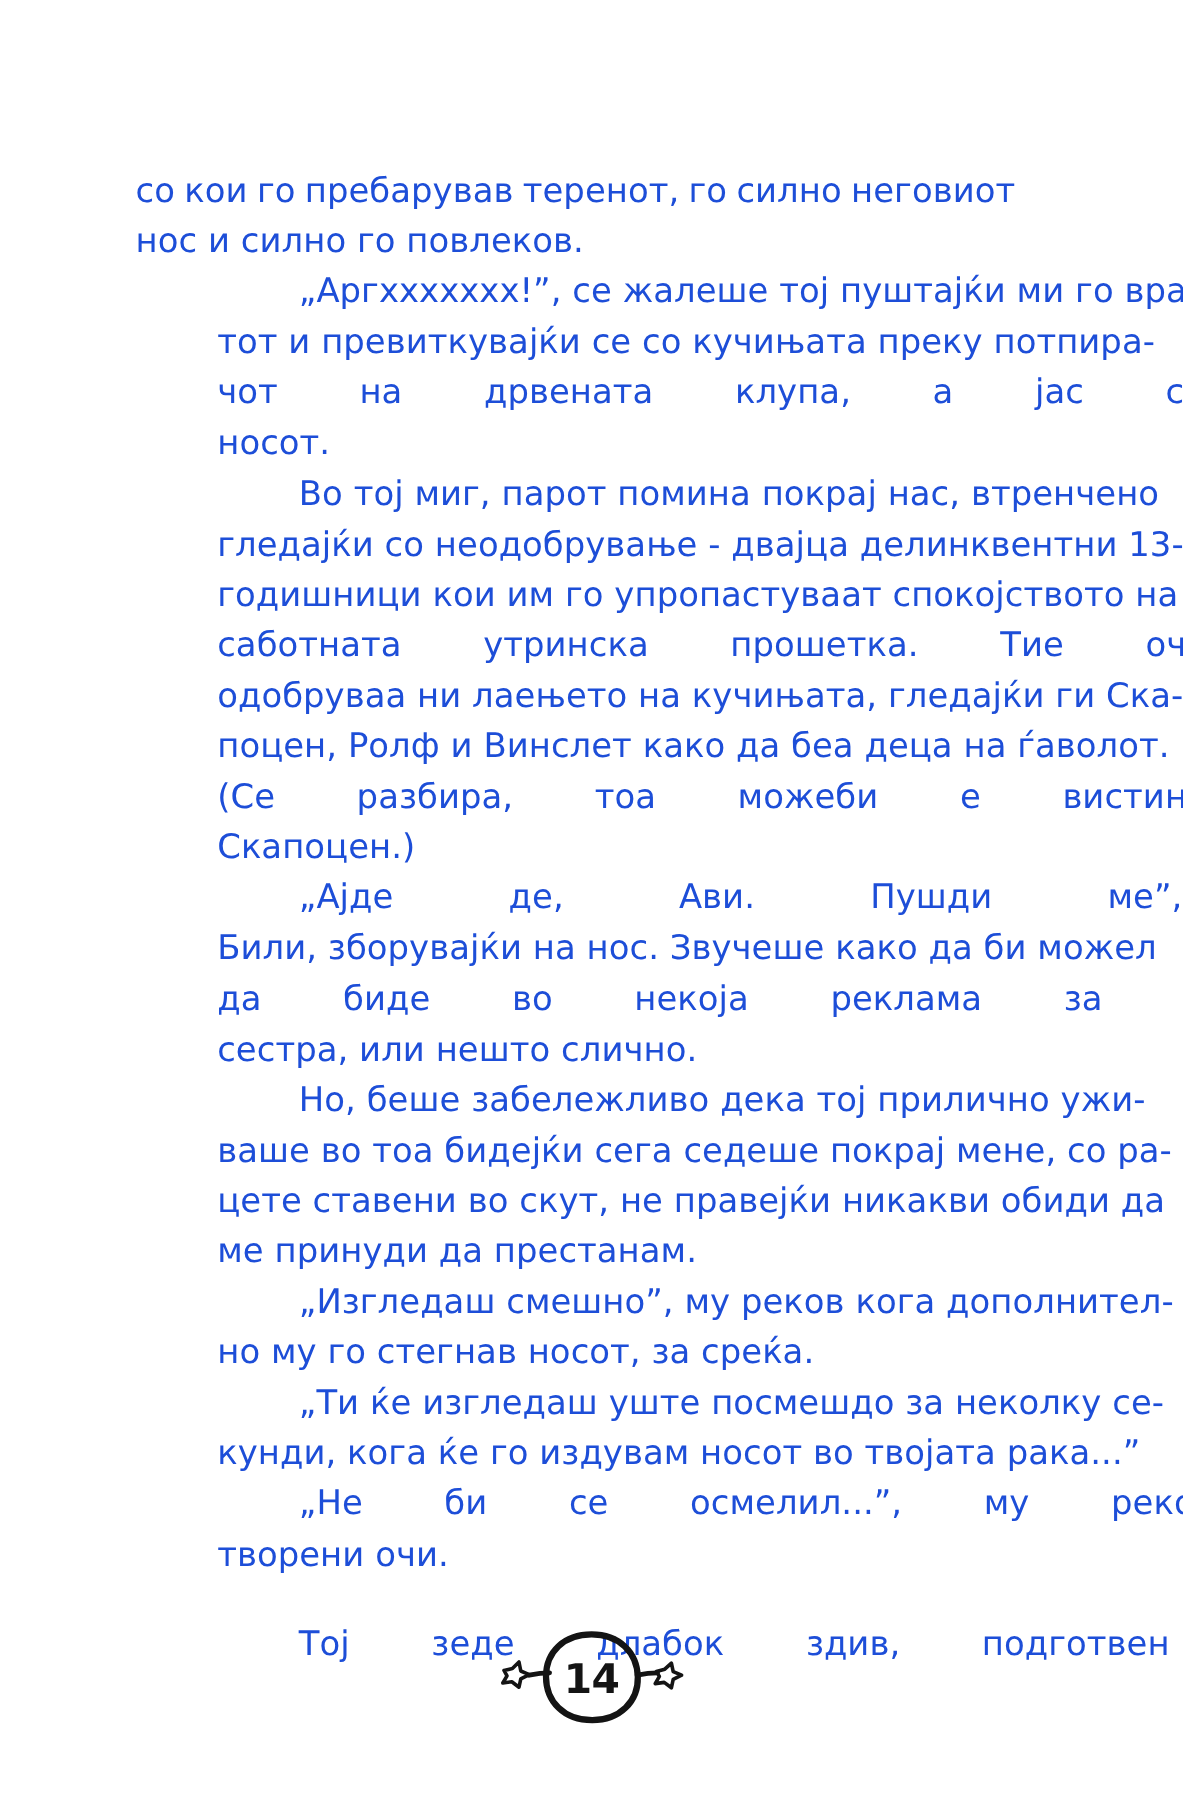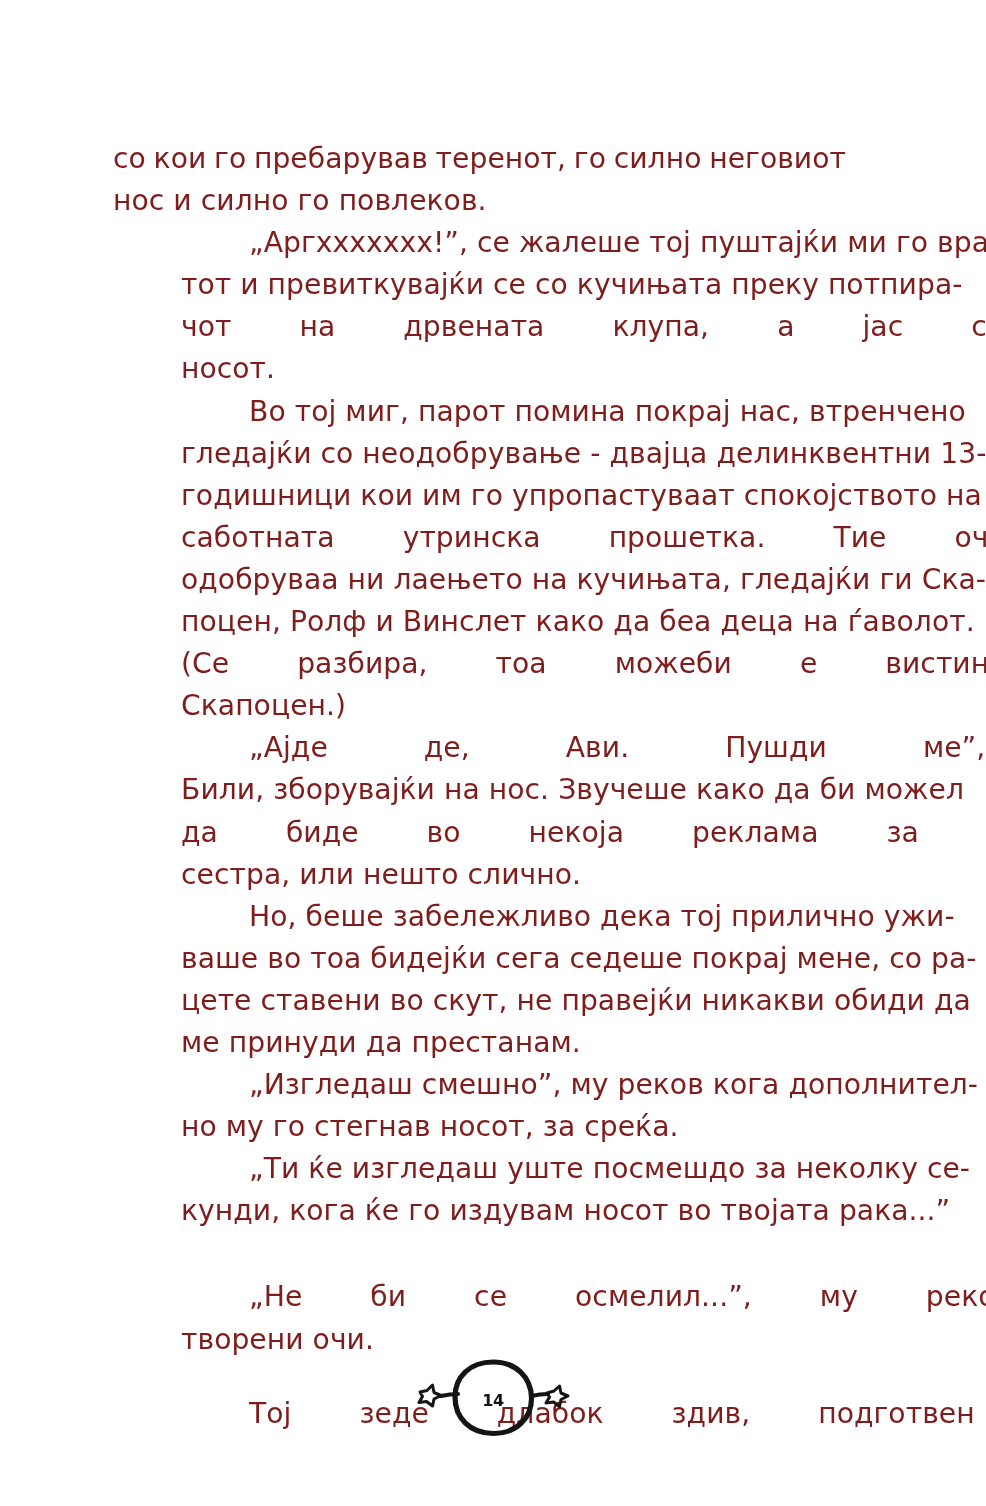--- a/index.html
+++ b/index.html
@@ -27,21 +27,21 @@
     position: absolute;
     left: 113px;
     top: 138px;
     width: 733px;
   }
 
   .para {
     margin: 0;
     font-size: 28.2px;
     line-height: 42.1px;
-    color: #7f1d1d;
+    color: #1d4ed8;
     text-align: justify;
     text-align-last: left;
     letter-spacing: 0.05px;
     word-spacing: 0px;
     hyphens: manual;
   }
 
   
   .para.indent {
     text-indent: 68px;
@@ -76,21 +76,21 @@
   .folio-number {
     position: absolute;
     left: 0; right: 0;
     top: 1352px;
     height: 96px;
     display: flex;
     align-items: center;
     justify-content: center;
     font-family: "DejaVu Sans", "Liberation Sans", sans-serif;
     font-weight: 700;
-    font-size: 16px;
+    font-size: 34px;
     color: #141414;
     letter-spacing: -0.5px;
     pointer-events: none;
   }
 </style>
 </head>
 <body>
 
 <div class="page">
 
@@ -175,21 +175,21 @@
       </p>
       <p class="para indent">
         <span class="line">„Изгледаш смешно”, му реков кога дополнител-</span>
         <span class="line">но му го стегнав носот, за среќа.</span>
       </p>
       <p class="para indent">
         <span class="line">„Ти ќе изгледаш уште посмешдо за неколку се-</span>
         <span class="line">кунди, кога ќе го издувам носот во твојата рака...”</span>
       </p>
       <p class="para indent">
-        <span class="line j" style="padding-left: 68px; margin-top: 44px;">
+        <span class="line j" style="padding-left: 68px;">
           <span>„Не</span>
           <span>би</span>
           <span>се</span>
           <span>осмелил...”,</span>
           <span>му</span>
           <span>реков</span>
         </span>
         <span class="line">творени очи.</span>
       </p>
       <p class="para indent">

